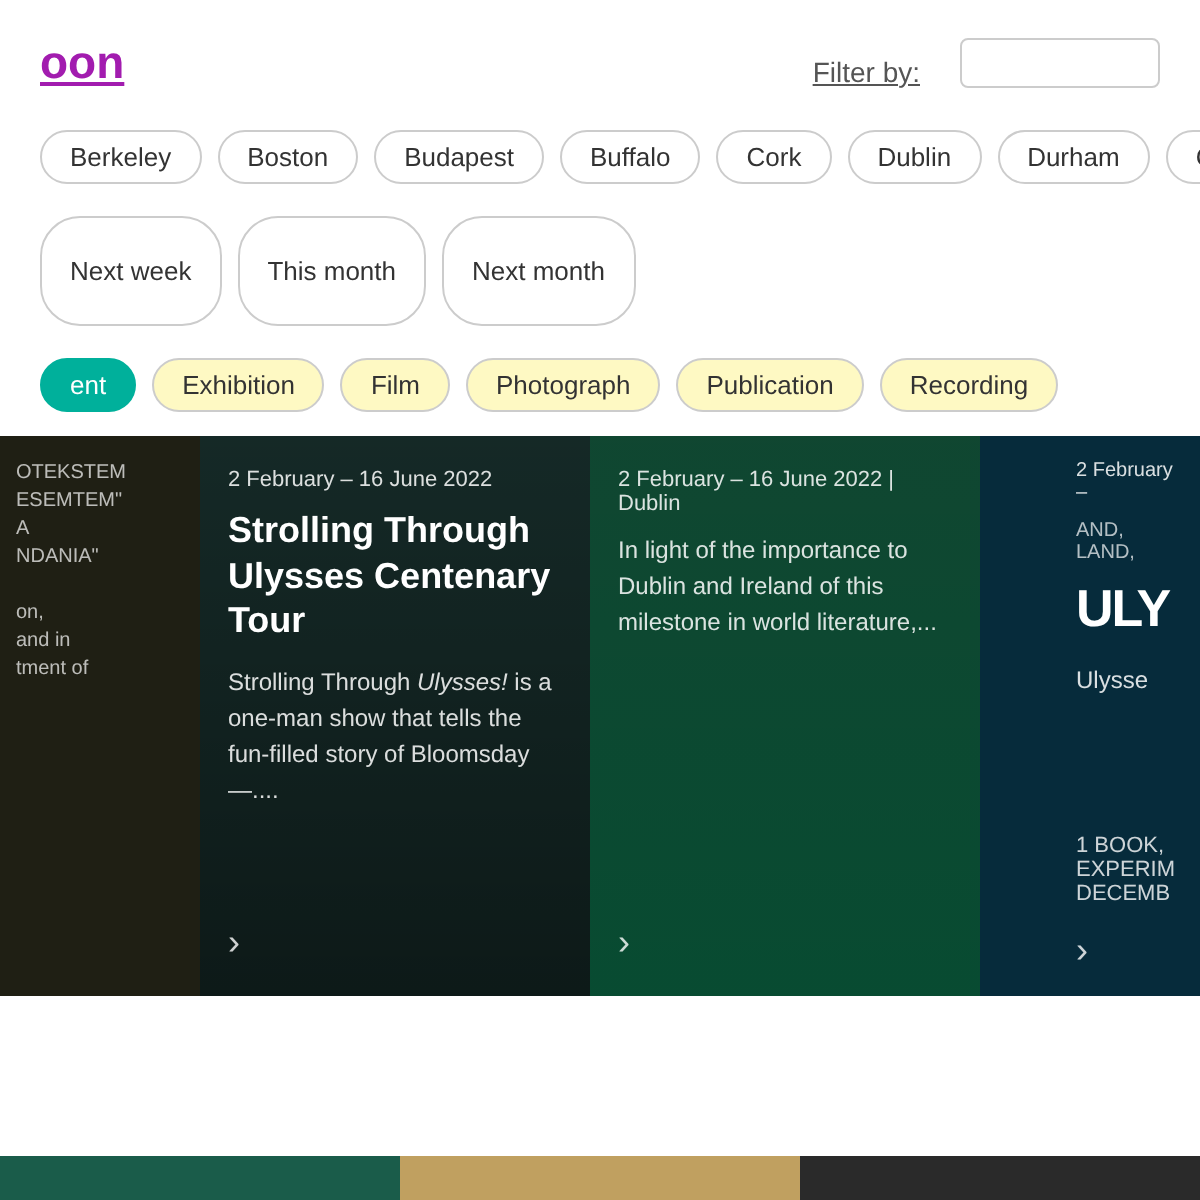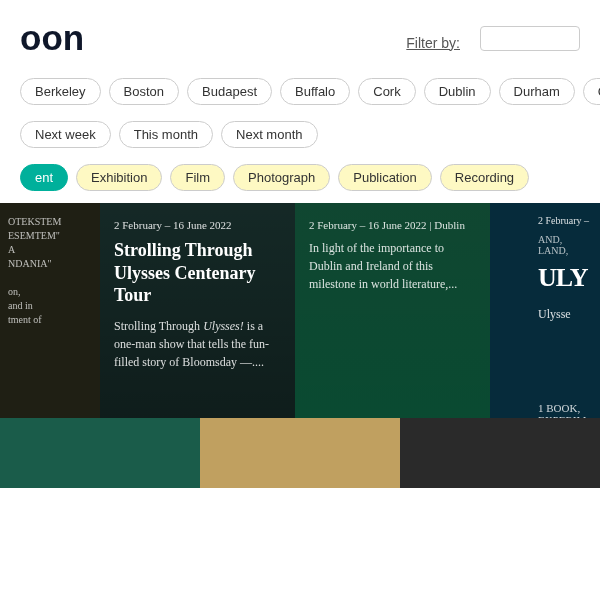--- a/index.html
+++ b/index.html
@@ -12,23 +12,24 @@
     }
 
     
     .header {
       display: flex;
       align-items: center;
       justify-content: space-between;
       padding: 18px 20px 10px 20px;
     }
     .header-title {
-      font-size: 35px;
+      font-size: 23px;
       font-weight: 700;
-      color: #0f172a;
+      color: #a21caf;
+      text-decoration: underline;
     }
     .filter-by {
       display: flex;
       align-items: flex-end;
       gap: 20px;
       color: #555;
       font-size: 14px;
       text-decoration: underline;
     }
     .filter-input {
@@ -63,21 +64,21 @@
     
     .time-row {
       display: flex;
       align-items: center;
       gap: 8px;
       padding: 6px 20px 10px 20px;
     }
     .time-pill {
       border: 1.5px solid #ccc;
       border-radius: 20px;
-      padding: 5px 14px;
+      padding: 19px 14px;
       font-size: 13px;
       color: #333;
       cursor: pointer;
       background: #fff;
       white-space: nowrap;
     }
 
     
     .cat-row {
       display: flex;
@@ -101,22 +102,21 @@
       border-color: #00b09b;
       color: #fff;
     }
 
     
     .cards-container {
       display: flex;
       gap: 0;
       overflow-x: hidden;
       padding: 0;
-      height: 215px;
-      font-family: Liberation Serif, serif;
+      height: 360px;
     }
 
     .card {
       position: relative;
       width: 200px;
       min-width: 170px;
       height: 280px;
       overflow: hidden;
       flex-shrink: 0;
       color: #fff;

